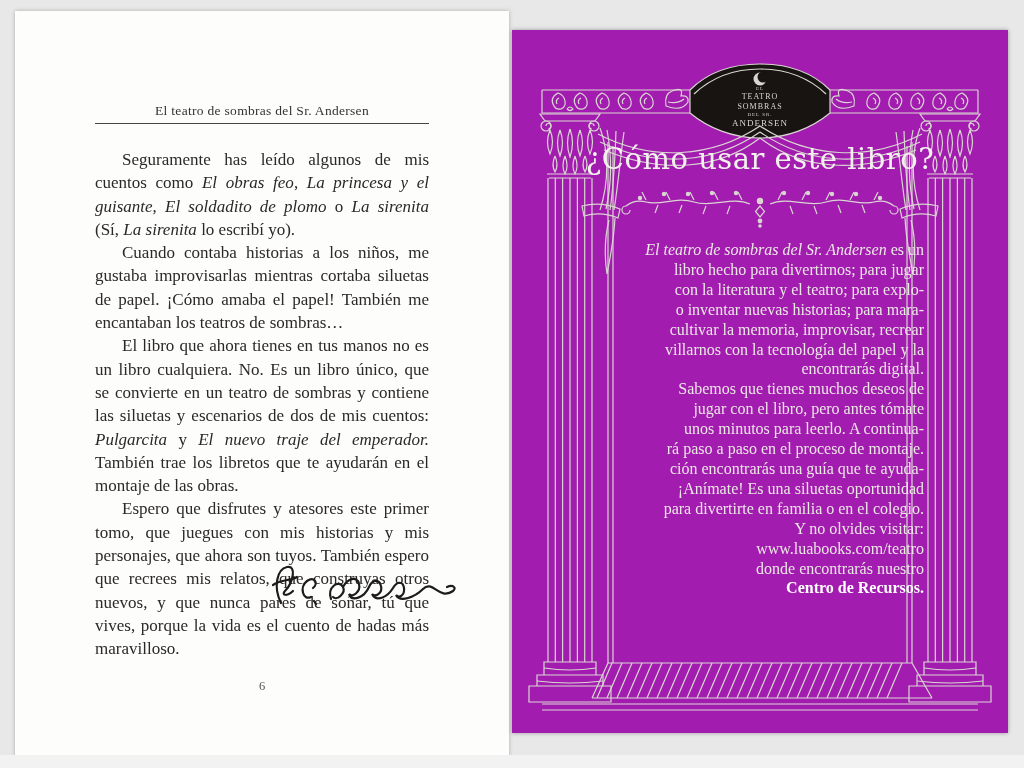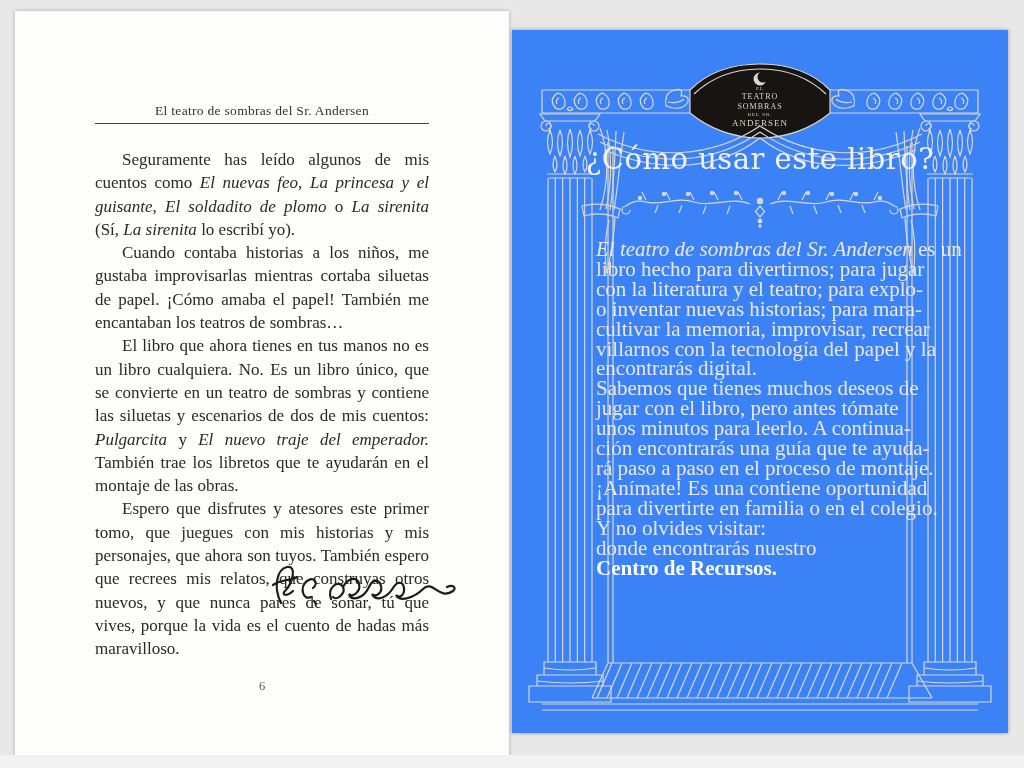--- a/index.html
+++ b/index.html
@@ -25,45 +25,45 @@
   }
   .pl-body p{margin:0;text-indent:27px;}
   .pl-sign{position:absolute;left:252px;top:546px;width:192px;height:62px;}
   .pl-pagenum{
     position:absolute;left:0;top:668px;width:494px;text-align:center;
     font-size:12.5px;color:#555;
   }
   
   .page-right{
     position:absolute;left:512px;top:30px;width:496px;height:703px;
-    background:#3b82f6;box-shadow:0 0 4px rgba(0,0,0,.35);
+    background:#a21caf;box-shadow:0 0 4px rgba(0,0,0,.35);
   }
   .pr-art{position:absolute;left:0;top:0;width:496px;height:703px;}
   .pr-title{
     position:absolute;left:0;top:112px;width:496px;text-align:center;
     font-family:"DejaVu Serif", serif;font-size:29px;color:#f3f1ed;
     letter-spacing:.5px;
   }
   .pr-body{
     position:absolute;left:84px;top:210px;width:328px;
-    font-size:21px;line-height:19.9px;color:#ebe8e4;text-align:left;
+    font-size:16px;line-height:19.9px;color:#ebe8e4;text-align:right;
   }
   .pr-body .tline{white-space:nowrap;}
   .it{font-style:italic;}
   .bd{font-weight:bold;color:#ffffff;}
   svg text{font-family:"Liberation Serif", serif;}
 </style>
 </head>
 <body>
 
 <div class="page-left">
   <div class="pl-header">El teatro de sombras del Sr. Andersen</div>
   <div class="pl-rule"></div>
   <div class="pl-body">
-      <p><span>Seguramente has leído algunos de mis cuentos como </span><span class="it">El nuevas feo</span><span>, </span><span class="it">La princesa y el guisante</span><span>, </span><span class="it">El soldadito de plomo</span><span> o </span><span class="it">La sirenita</span><span> (Sí, </span><span class="it">La sirenita</span><span> lo escribí yo).</span></p>
+      <p><span>Seguramente has leído algunos de mis cuentos como </span><span class="it">El obras feo</span><span>, </span><span class="it">La princesa y el guisante</span><span>, </span><span class="it">El soldadito de plomo</span><span> o </span><span class="it">La sirenita</span><span> (Sí, </span><span class="it">La sirenita</span><span> lo escribí yo).</span></p>
       <p><span>Cuando contaba historias a los niños, me gustaba improvisarlas mientras cortaba siluetas de papel. ¡Cómo amaba el papel! También me encantaban los teatros de sombras…</span></p>
       <p><span>El libro que ahora tienes en tus manos no es un libro cualquiera. No. Es un libro único, que se convierte en un teatro de sombras y contiene las siluetas y escenarios de dos de mis cuentos: </span><span class="it">Pulgar­cita</span><span> y </span><span class="it">El nuevo traje del emperador.</span><span> También trae los libretos que te ayudarán en el montaje de las obras.</span></p>
       <p><span>Espero que disfrutes y atesores este primer tomo, que juegues con mis historias y mis personajes, que ahora son tuyos. También espero que recrees mis relatos, que construyas otros nuevos, y que nunca pares de soñar, tú que vives, porque la vida es el cuento de hadas más maravilloso.</span></p>
     </div>
 
   <svg class="pl-sign" viewBox="0 0 192 62">
     <g fill="none" stroke="#1e1c19" stroke-width="2.2" stroke-linecap="round">
       <path d="M14,46 C6,30 10,12 20,10 C30,8 26,26 18,34 C14,38 20,40 26,34 M6,28 C14,22 24,24 30,20"></path>
       <path d="M44,40 C36,44 32,30 40,24 C47,19 52,26 46,31 M47,44 l2,3"></path>
       <path d="M64,42 C60,30 72,22 76,30 C79,36 70,44 66,40 M76,30 C80,22 90,18 92,27 C94,35 85,41 82,37 C85,45 97,41 102,30 C105,23 112,21 114,29 C116,36 108,41 105,37 C109,45 120,41 126,31 C130,24 136,24 137,31 C138,38 132,42 129,38 C133,46 148,40 156,32 C166,22 172,44 186,34 C190,31 186,27 180,30"></path>
@@ -243,23 +243,24 @@
       <div class="tline"><span class="it">El teatro de sombras del Sr. Andersen</span><span> es un</span></div>
       <div class="tline"><span>libro hecho para divertirnos; para jugar</span></div>
       <div class="tline"><span>con la literatura y el teatro; para explo-</span></div>
       <div class="tline"><span>o inventar nuevas historias; para mara-</span></div>
       <div class="tline"><span>cultivar la memoria, improvisar, recrear</span></div>
       <div class="tline"><span>villarnos con la tecnología del papel y la</span></div>
       <div class="tline"><span>encontrarás digital.</span></div>
       <div class="tline"><span>Sabemos que tienes muchos deseos de</span></div>
       <div class="tline"><span>jugar con el libro, pero antes tómate</span></div>
       <div class="tline"><span>unos minutos para leerlo. A continua-</span></div>
+      <div class="tline"><span>rá paso a paso en el proceso de montaje.</span></div>
       <div class="tline"><span>ción encontrarás una guía que te ayuda-</span></div>
-      <div class="tline"><span>rá paso a paso en el proceso de montaje.</span></div>
-      <div class="tline"><span>¡Anímate! Es una contiene oportunidad</span></div>
+      <div class="tline"><span>¡Anímate! Es una siluetas oportunidad</span></div>
       <div class="tline"><span>para divertirte en familia o en el colegio.</span></div>
       <div class="tline"><span>Y no olvides visitar:</span></div>
+      <div class="tline"><span>www.luabooks.com/teatro</span></div>
       <div class="tline"><span>donde encontrarás nuestro</span></div>
       <div class="tline"><span class="bd">Centro de Recursos.</span></div>
     </div>
 </div>
 
 <div class="bottom-strip"></div>
 
 </body></html>

